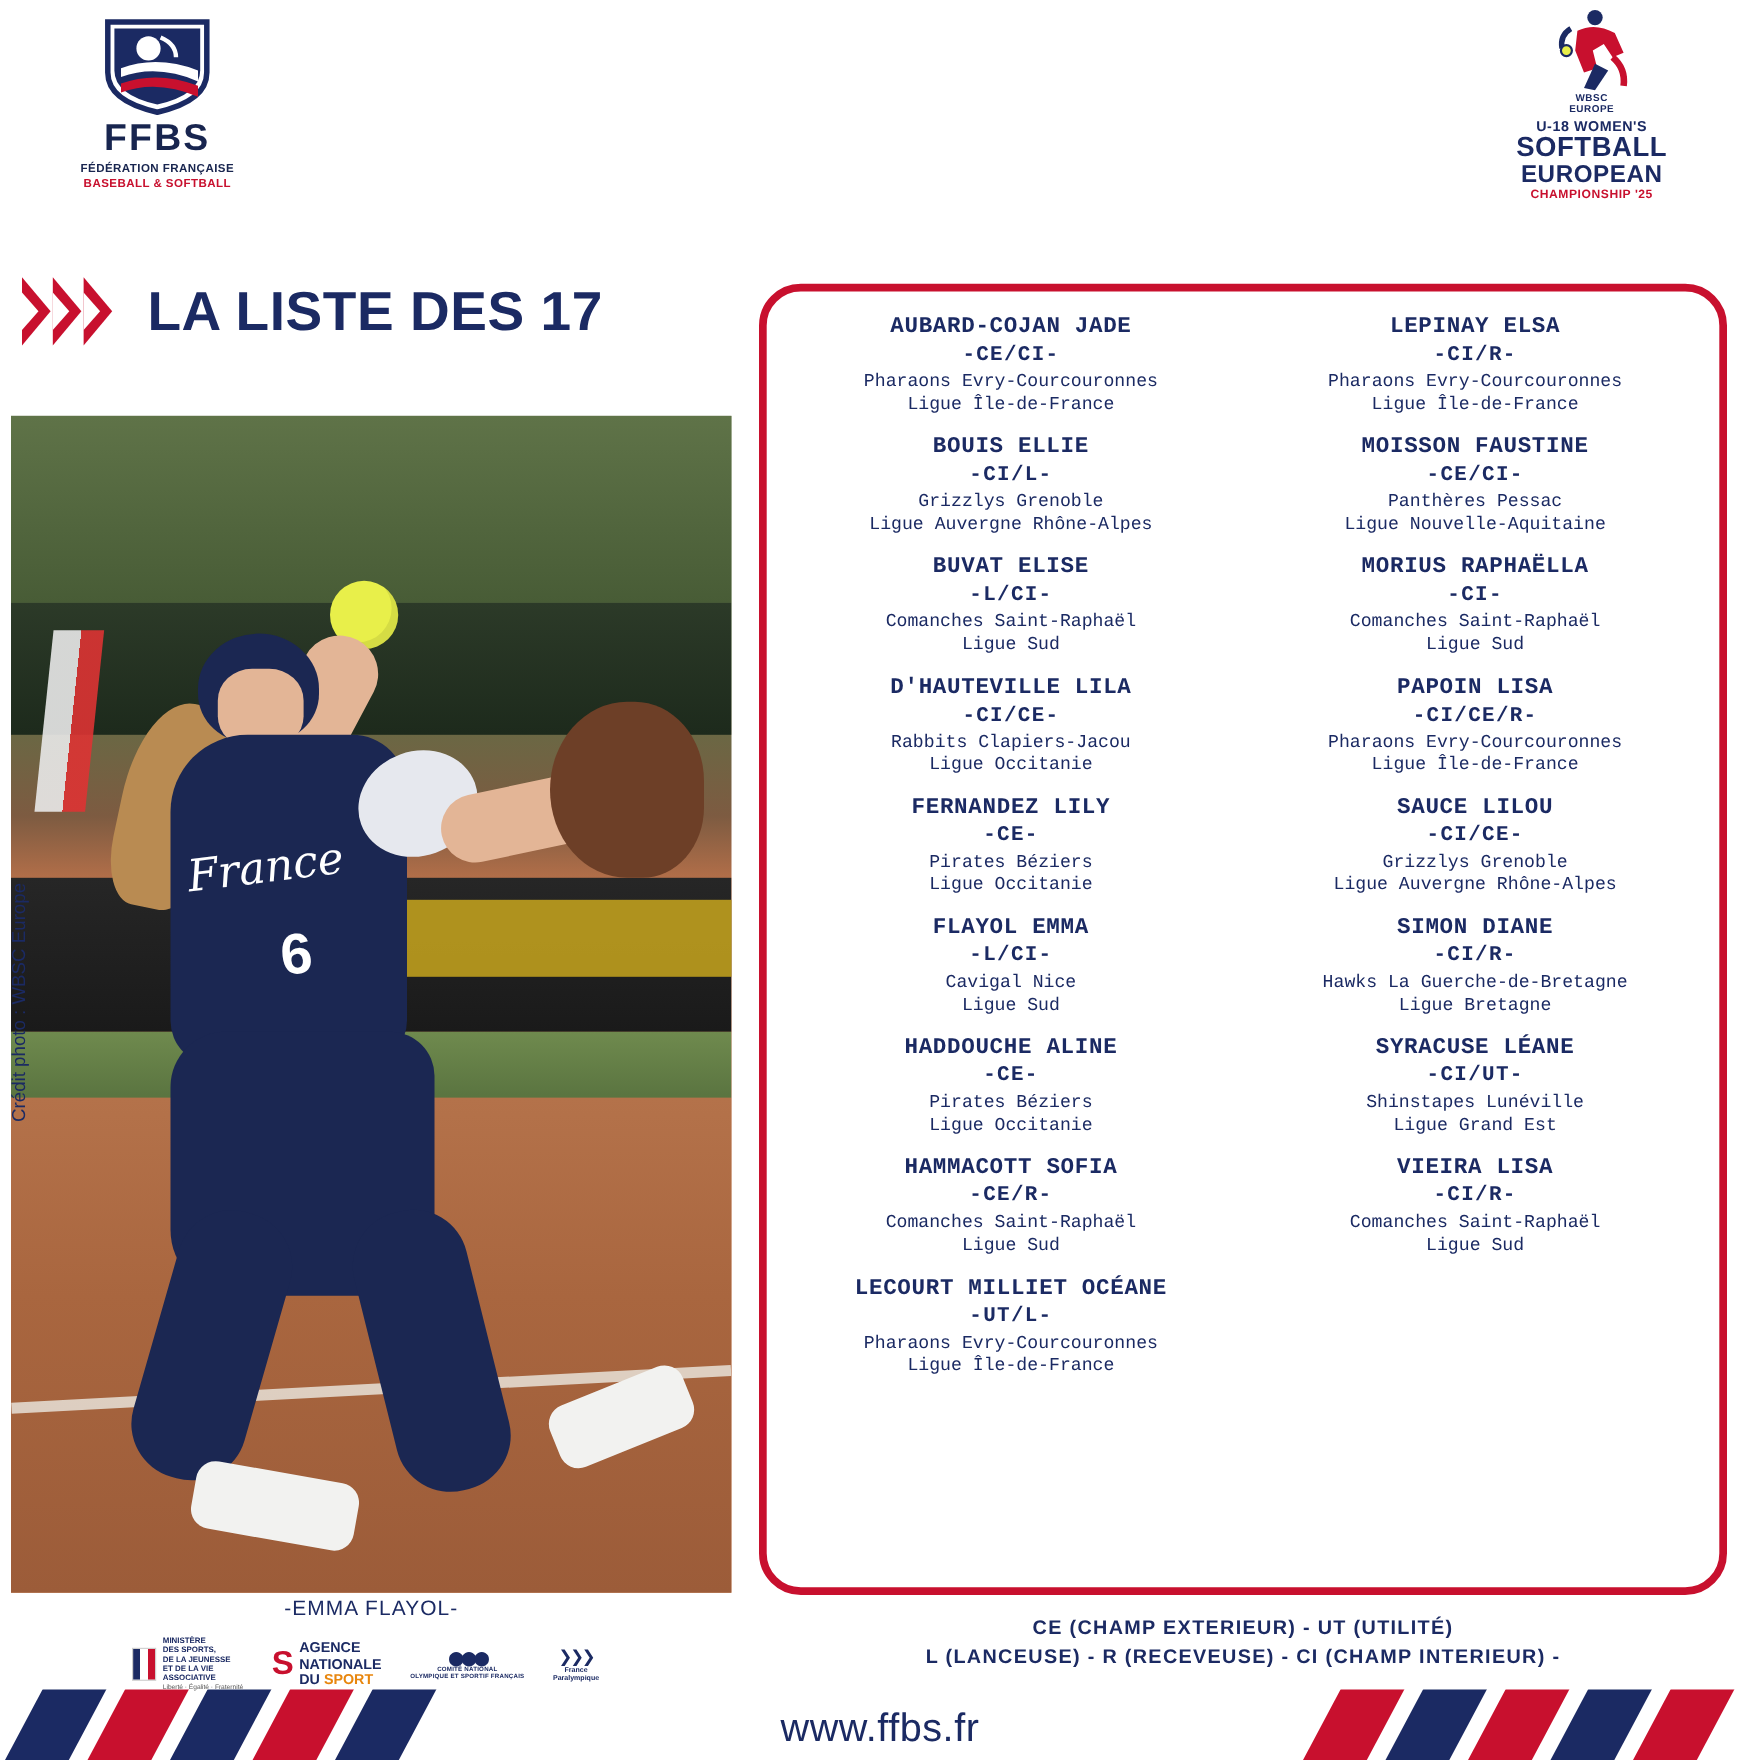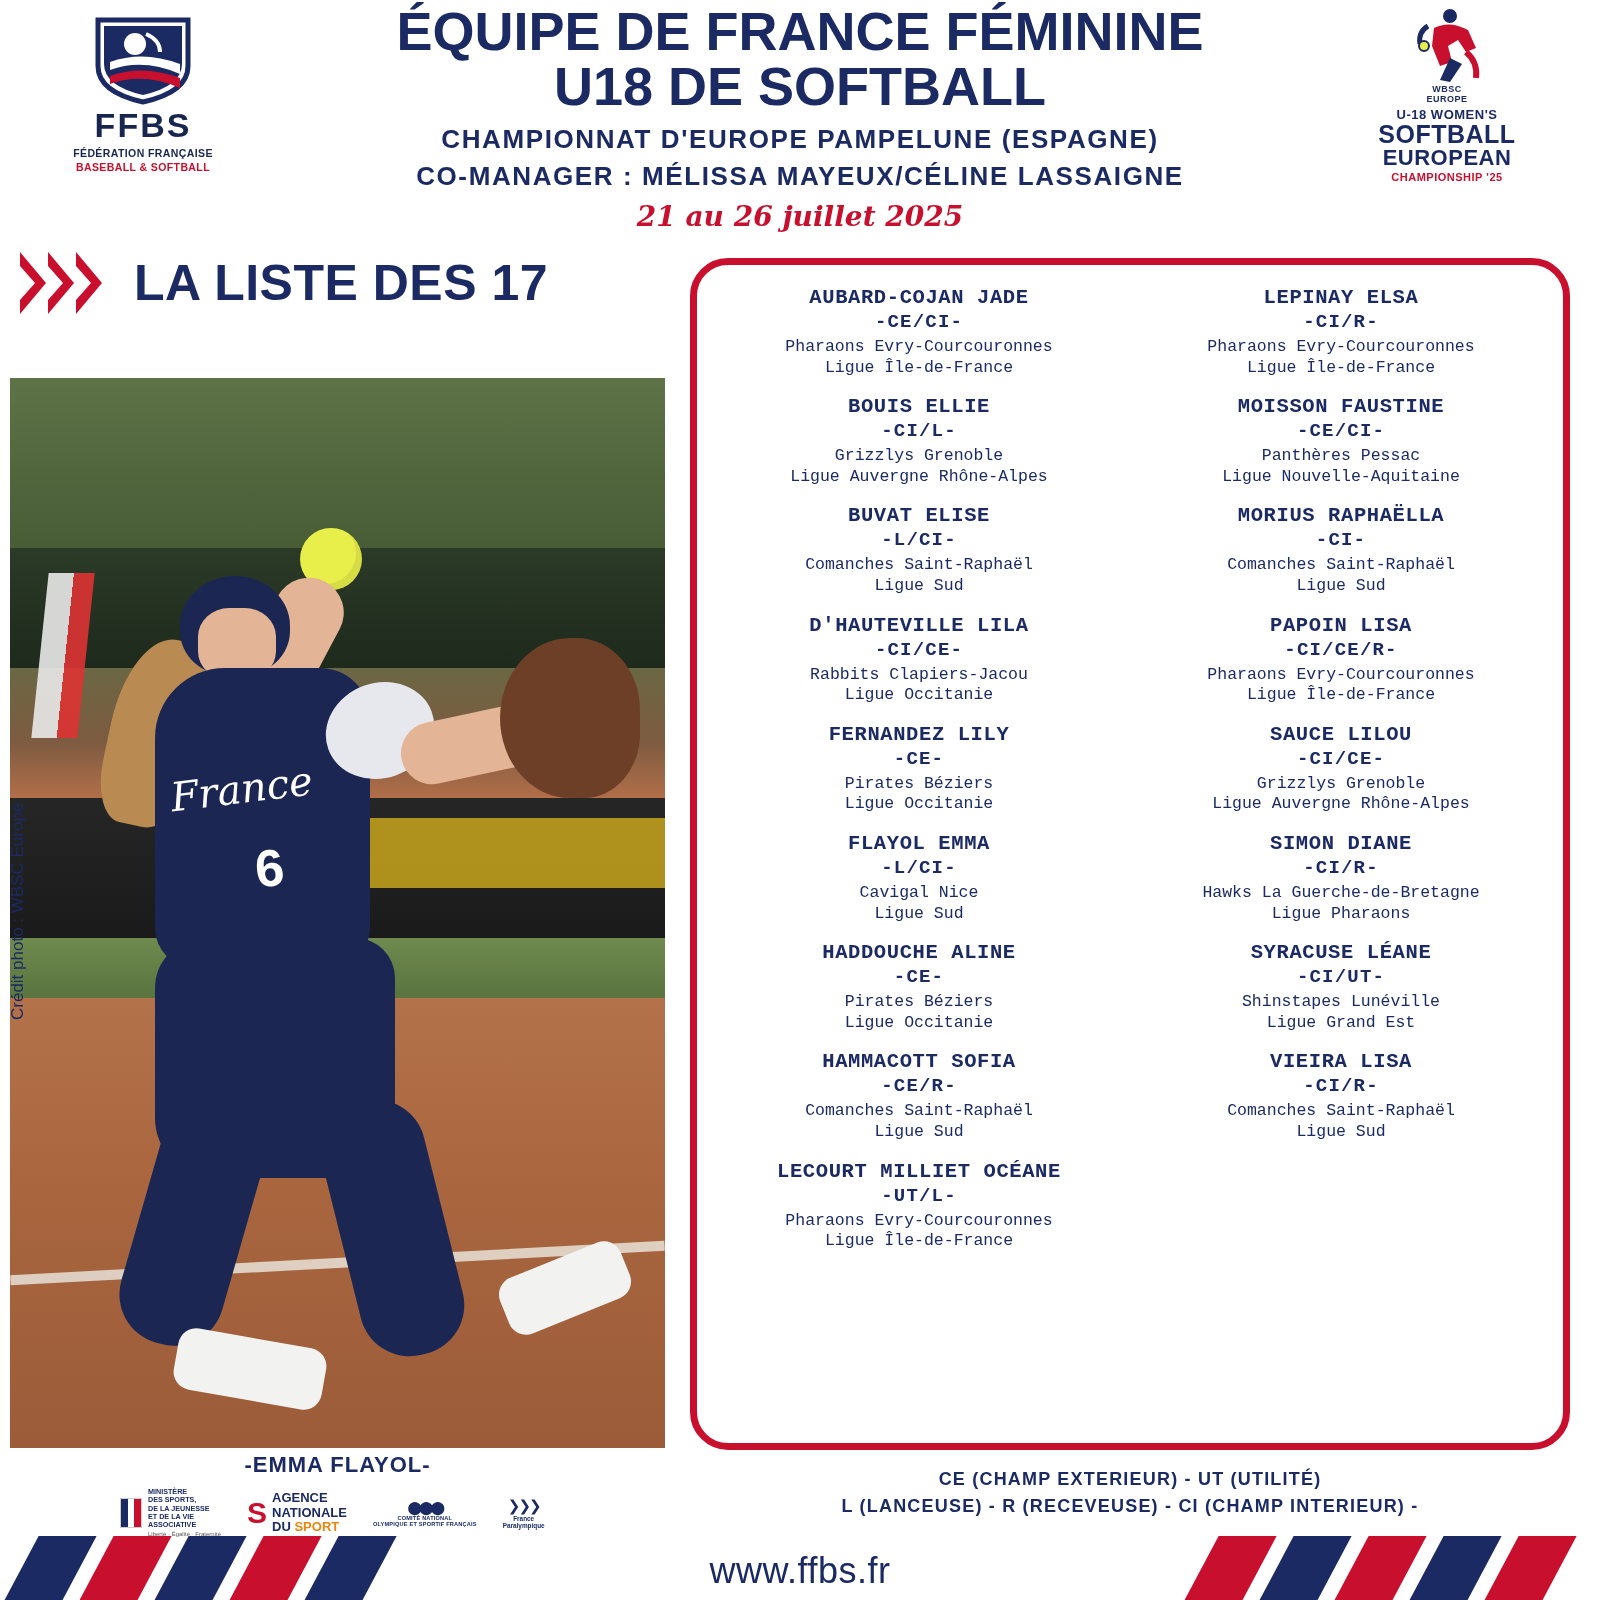--- a/index.html
+++ b/index.html
@@ -165,21 +165,21 @@
   .p-num { position:absolute; left:185px; top:340px; color:#fff; font-size:52px;
       font-weight:bold; transform: rotate(-6deg); }
 
   .credit {
     position: absolute; left: 8px; top: 1020px;
     transform: rotate(-90deg); transform-origin: left top;
     font-size: 17px; color: #1b2a63; white-space: nowrap;
   }
   .photo-caption {
     position: absolute; left: 10px; top: 1452px; width: 655px; text-align: center;
-    font-size: 22px; font-weight: bold; letter-spacing: 1px; color: #1b2a63;
+    font-size: 19px; font-weight: normal; letter-spacing: 1px; color: #1b2a63;
   }
 
   
   .partners {
     position: absolute; left: 120px; top: 1478px; width: 460px; height: 70px;
     display: flex; align-items: center; gap: 26px;
   }
   .partner-min { display:flex; align-items:center; gap:6px; }
   .min-flag { width: 22px; height: 30px;
       background: linear-gradient(90deg,#1b2a63 0 33%, #fff 33% 66%, #c8102e 66% 100%);
@@ -254,27 +254,20 @@
           <path d="M20 70 Q53 58 90 74 L90 64 Q53 50 20 62 Z" fill="#c8102e"></path>
           <circle cx="45" cy="30" r="11" fill="#ffffff"></circle>
           <path d="M56 20 q14 6 14 18" stroke="#ffffff" stroke-width="4" fill="none"></path>
         </svg>
       </div>
       <div class="ffbs-name">FFBS</div>
       <div class="ffbs-sub1">FÉDÉRATION FRANÇAISE</div>
       <div class="ffbs-sub2">BASEBALL &amp; SOFTBALL</div>
     </div>
 
-    <div class="title-block">
-      <div class="title-main">ÉQUIPE DE FRANCE FÉMININE</div>
-      <div class="title-main">U18 DE SOFTBALL</div>
-      <div class="title-sub">CHAMPIONNAT D'EUROPE PAMPELUNE (ESPAGNE)</div>
-      <div class="title-sub2">CO-MANAGER : MÉLISSA MAYEUX/CÉLINE LASSAIGNE</div>
-      <div class="title-dates">21 au 26 juillet 2025</div>
-    </div>
 
     <div class="wbsc-logo">
       <div class="wbsc-figure">
         <svg width="190" height="78" viewBox="0 0 190 78">
           <g transform="translate(52,0)">
             <circle cx="46" cy="10" r="7" fill="#1b2a63"></circle>
             <path d="M30 22 q16 -8 34 2 l8 18 -10 4 -8 -12 -10 6 4 16 -12 4 -8 -20 z" fill="#c8102e"></path>
             <path d="M24 20 q-10 6 -8 18" stroke="#1b2a63" stroke-width="5" fill="none"></path>
             <path d="M46 52 l-10 22 10 2 12 -18 z" fill="#1b2a63"></path>
             <path d="M62 46 q12 10 10 26" stroke="#c8102e" stroke-width="6" fill="none"></path>
@@ -458,21 +451,21 @@
         <div class="player-entry">
           <div class="pe-name">SAUCE LILOU</div>
           <div class="pe-pos">-CI/CE-</div>
           <div class="pe-club">Grizzlys Grenoble</div>
           <div class="pe-ligue">Ligue Auvergne Rhône-Alpes</div>
         </div>
         <div class="player-entry">
           <div class="pe-name">SIMON DIANE</div>
           <div class="pe-pos">-CI/R-</div>
           <div class="pe-club">Hawks La Guerche-de-Bretagne</div>
-          <div class="pe-ligue">Ligue Pharaons</div>
+          <div class="pe-ligue">Ligue Bretagne</div>
         </div>
         <div class="player-entry">
           <div class="pe-name">SYRACUSE LÉANE</div>
           <div class="pe-pos">-CI/UT-</div>
           <div class="pe-club">Shinstapes Lunéville</div>
           <div class="pe-ligue">Ligue Grand Est</div>
         </div>
         <div class="player-entry">
           <div class="pe-name">VIEIRA LISA</div>
           <div class="pe-pos">-CI/R-</div>

